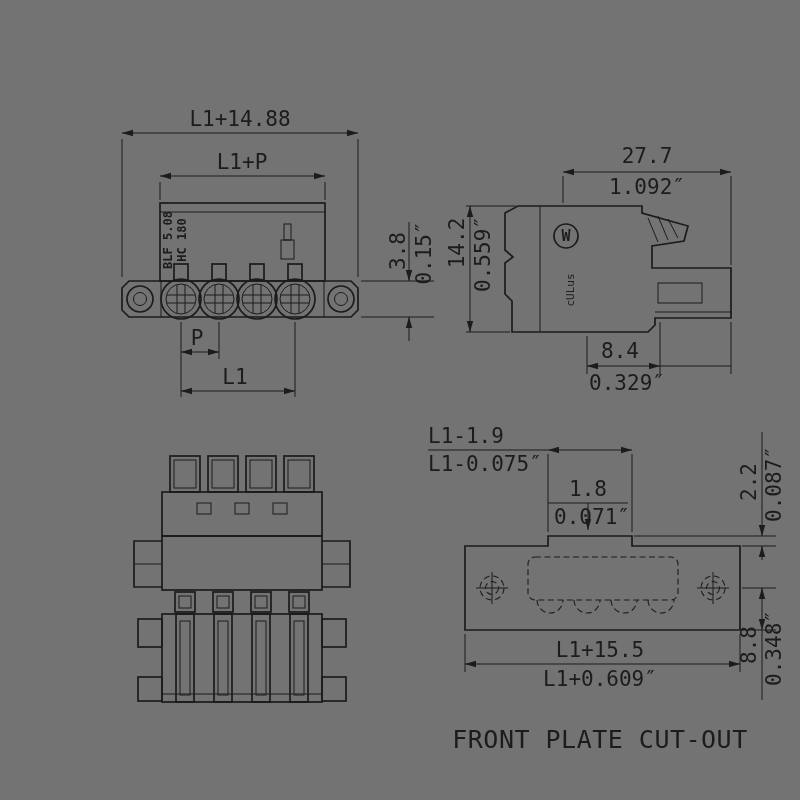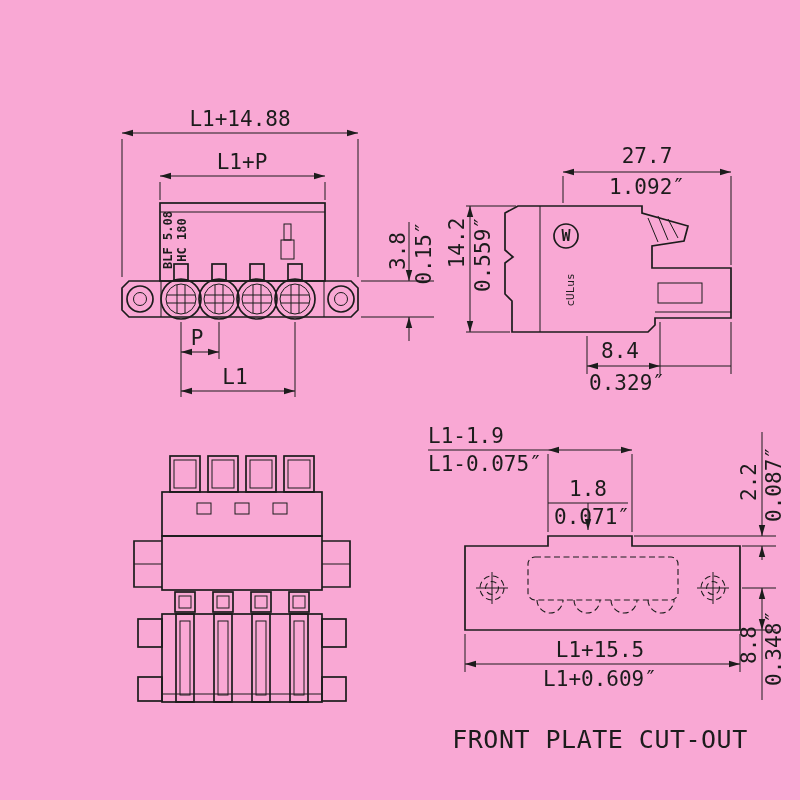--- a/index.html
+++ b/index.html
@@ -1,16 +1,16 @@
 <!DOCTYPE html>
 <html><head>
 <meta charset="utf-8">
 <style>
   html,body{margin:0;padding:0;background:#ffffff;}
-  .stage{position:relative;width:800px;height:800px;background:#f9a8d4;font-family:"DejaVu Sans Mono",monospace;text-align:center;}
+  .stage{position:relative;width:800px;height:800px;background:#737373;font-family:"DejaVu Sans Mono",monospace;text-align:center;}
   svg{display:block;}
   svg text{fill:#1c1c1c;font-family:"DejaVu Sans Mono",monospace;}
   .obj{fill:none;stroke:#1c1c1c;stroke-width:1.7;stroke-linejoin:miter;}
   .thin{fill:none;stroke:#1c1c1c;stroke-width:1;}
   .dim{fill:none;stroke:#1c1c1c;stroke-width:1;}
   .ext{fill:none;stroke:#1c1c1c;stroke-width:1;}
   .dash{fill:none;stroke:#1c1c1c;stroke-width:1.1;stroke-dasharray:6 3.5;}
   .dimtext{font-size:21px;}
   .marking{font-size:12px;font-weight:bold;}
   .logo{font-size:15px;font-weight:bold;}

